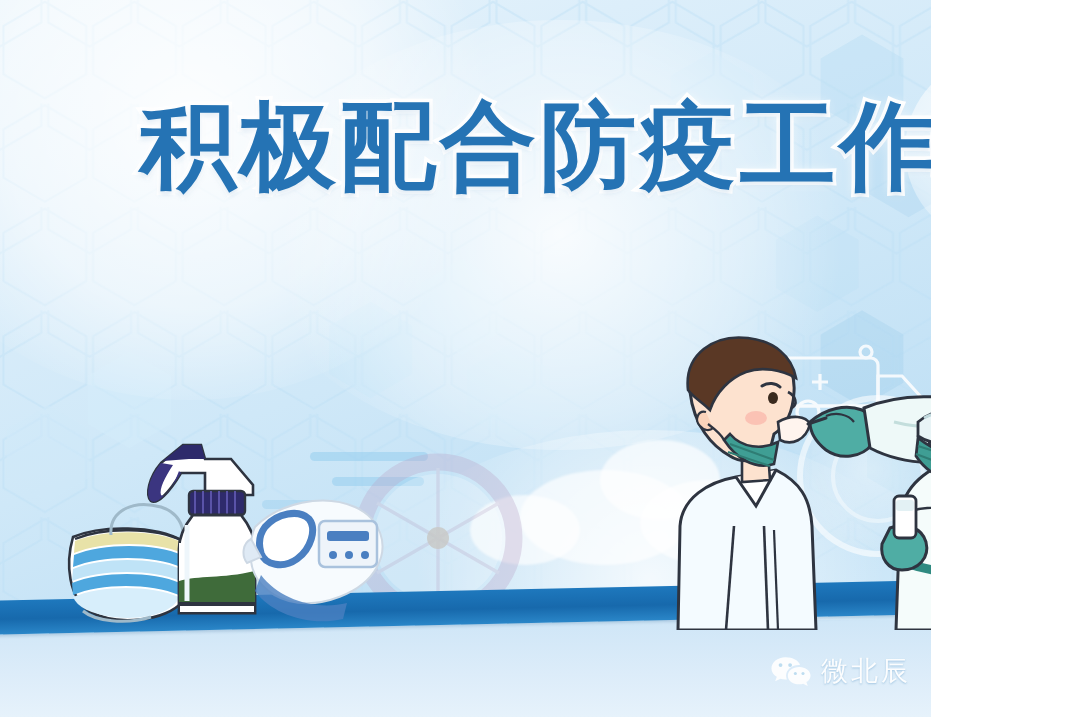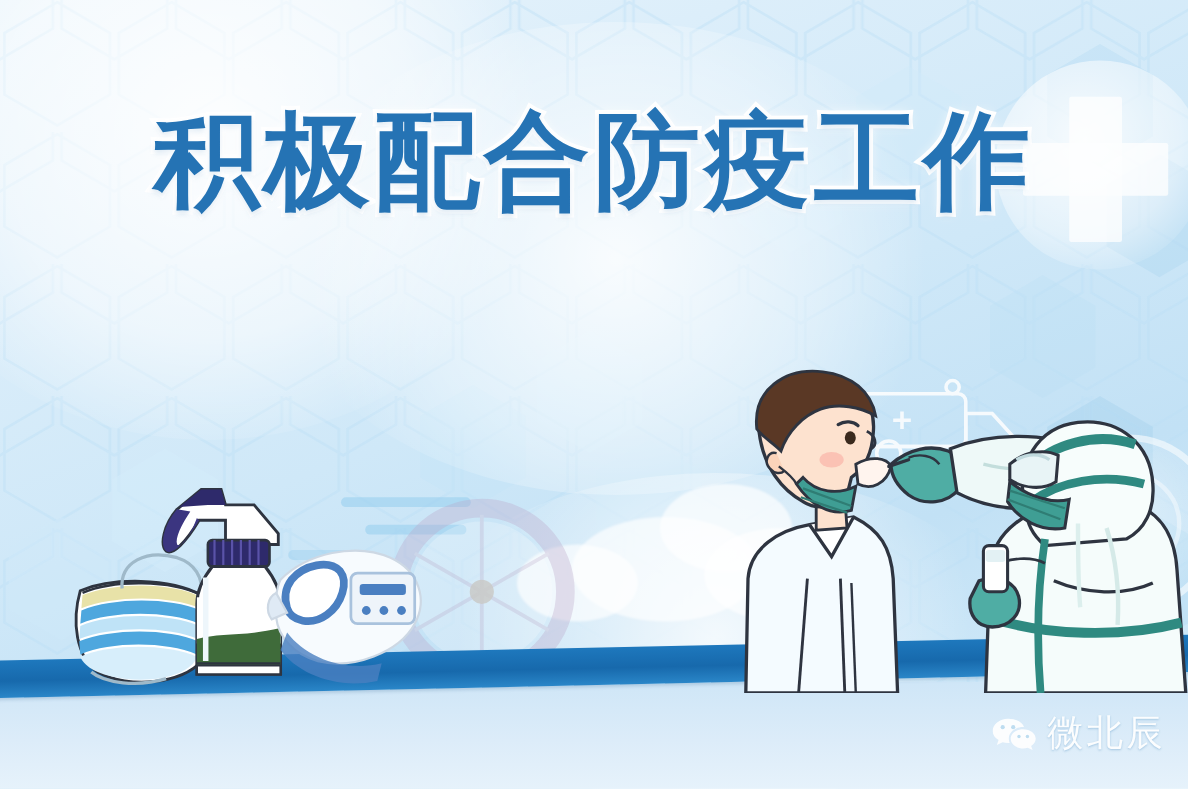--- a/index.html
+++ b/index.html
@@ -1,20 +1,20 @@
 <!DOCTYPE html>
 <html><head>
 <meta charset="utf-8">
 <style>
   html,body{margin:0;padding:0;background:#fff;}
   body{font-family:"DejaVu Sans","Liberation Sans",sans-serif;}
 
   #poster{
     position:relative;
-    width:1080px;height:717px;
+    width:931px;height:717px;
     overflow:hidden;
     background:linear-gradient(160deg,#eaf5fc 0%,#dceefa 22%,#cfe8f8 48%,#c2e1f5 70%,#d7edfb 100%);
   }
 
   
   .bg-layer{position:absolute;inset:0;}
   .hex-field{position:absolute;inset:0;opacity:.55;}
   .glow{
     position:absolute;border-radius:50%;
     background:radial-gradient(circle at 50% 50%,rgba(255,255,255,.92) 0%,rgba(255,255,255,.55) 45%,rgba(255,255,255,0) 72%);
@@ -87,21 +87,21 @@
   .illus-right{left:650px;top:330px;width:430px;height:300px;}
 
   
   .watermark{
     position:absolute;right:20px;bottom:28px;
     display:flex;align-items:center;gap:10px;
     opacity:.92;
   }
   .wechat-mark{width:40px;height:32px;position:relative;}
   .wm-text{
-    color:#ffffff;font-size:33px;font-weight:normal;letter-spacing:3px;
+    color:#ffffff;font-size:27px;font-weight:normal;letter-spacing:3px;
     font-family:Liberation Mono, monospace;
     text-shadow:0 1px 2px rgba(90,150,195,.5);
     text-align:right;
   }
 </style>
 </head>
 <body>
 
 <div id="poster">
 

